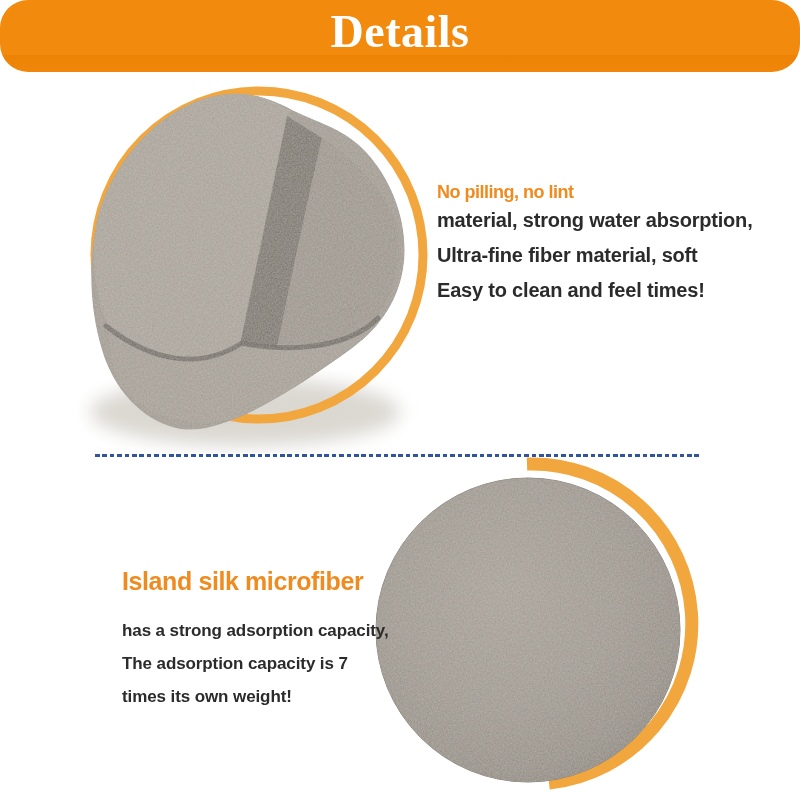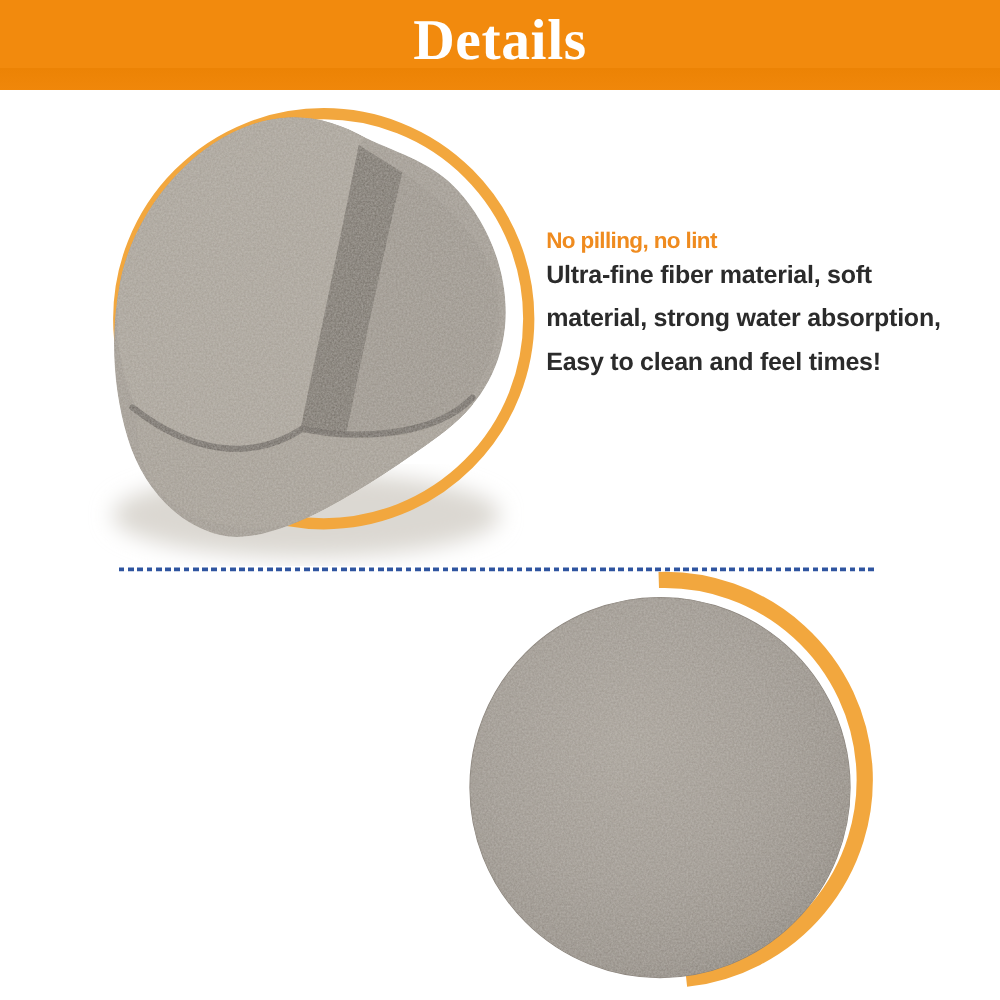--- a/index.html
+++ b/index.html
@@ -4,20 +4,21 @@
 <style>
   html,body{margin:0;padding:0;background:#ffffff;}
   .page{
     position:relative;width:800px;height:800px;overflow:hidden;background:#ffffff;
     font-family:"Liberation Sans","DejaVu Sans",sans-serif;
   }
   
   .banner{
     position:absolute;left:0;top:0;width:800px;height:72px;
     background:linear-gradient(to bottom,var(--header-bg,#F28A0D) 0%,var(--header-bg,#F28A0D) 76%,#EC8305 76%,#F0870A 100%);
+    border-radius:28px;
   }
   .banner h1{
     margin:0;width:100%;height:72px;line-height:64px;text-align:center;
     font-family:"Liberation Serif","DejaVu Serif",serif;
     font-size:46px;font-weight:700;color:#ffffff;letter-spacing:0.5px;
   }
   
   .gfx{position:absolute;left:0;top:0;width:800px;height:800px;}
   .ring{fill:none;stroke:var(--ring-amber,#F2A73E);stroke-width:9;}
   .arc{fill:none;stroke:var(--ring-amber,#F2A73E);stroke-width:13;}
@@ -112,21 +113,27 @@
       <circle cx="528" cy="630" r="152" fill="url(#padShade)" stroke="#8b847c" stroke-width="1"></circle>
       <g clip-path="url(#circleClip)">
         <rect x="376" y="478" width="304" height="304" filter="url(#feltDark)" opacity="0.5"></rect>
         <rect x="376" y="478" width="304" height="304" filter="url(#feltLight)" opacity="0.45"></rect>
       </g>
     </g>
   </svg>
 
   <section class="feature feature-top">
     <h2>No pilling, no lint</h2>
+    <p>material, strong water absorption,</p>
     <p>Ultra-fine fiber material, soft</p>
-    <p>material, strong water absorption,</p>
     <p>Easy to clean and feel times!</p>
   </section>
 
   <div class="divider"></div>
 
+  <section class="feature feature-bottom">
+    <h2>Island silk microfiber</h2>
+    <p>has a strong adsorption capacity,</p>
+    <p>The adsorption capacity is 7</p>
+    <p>times its own weight!</p>
+  </section>
 
 </div>
 
 </body></html>

